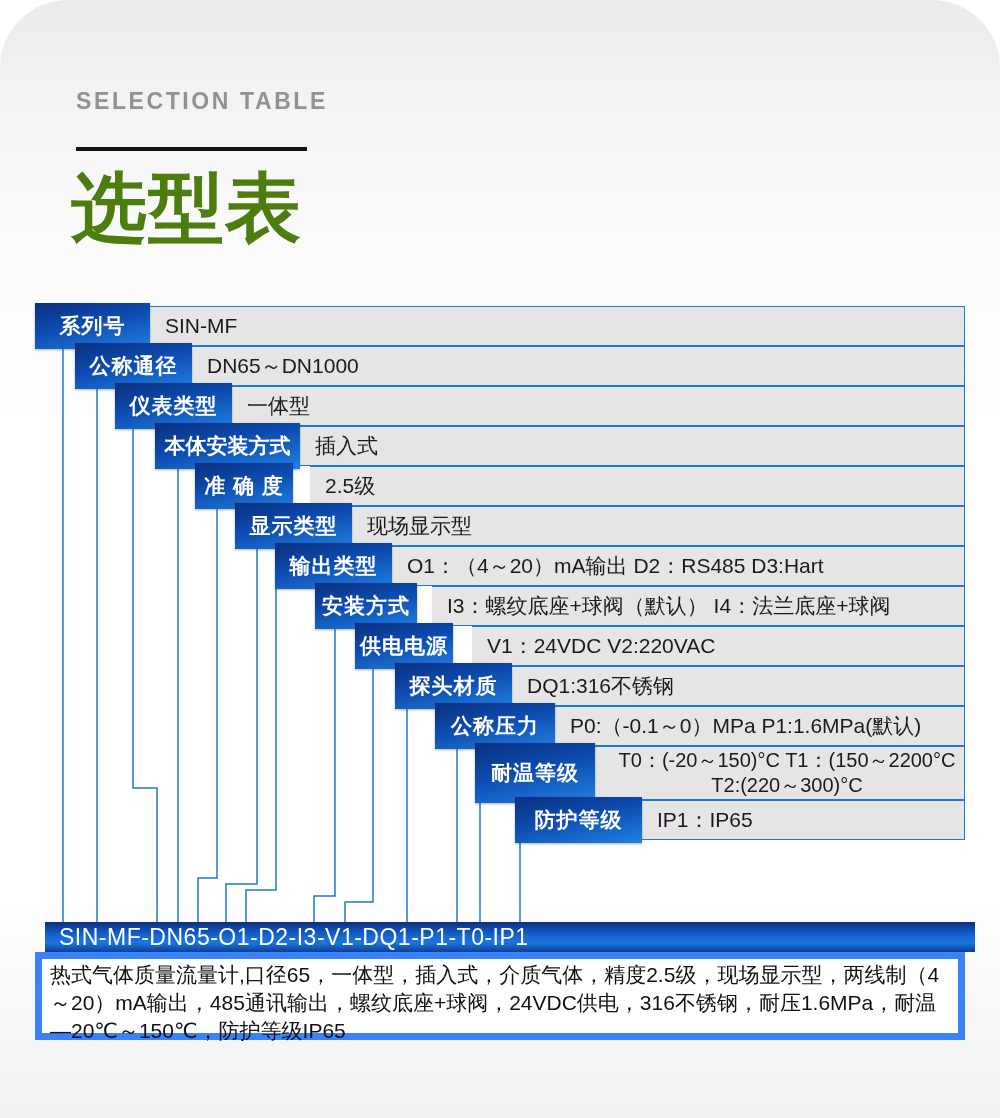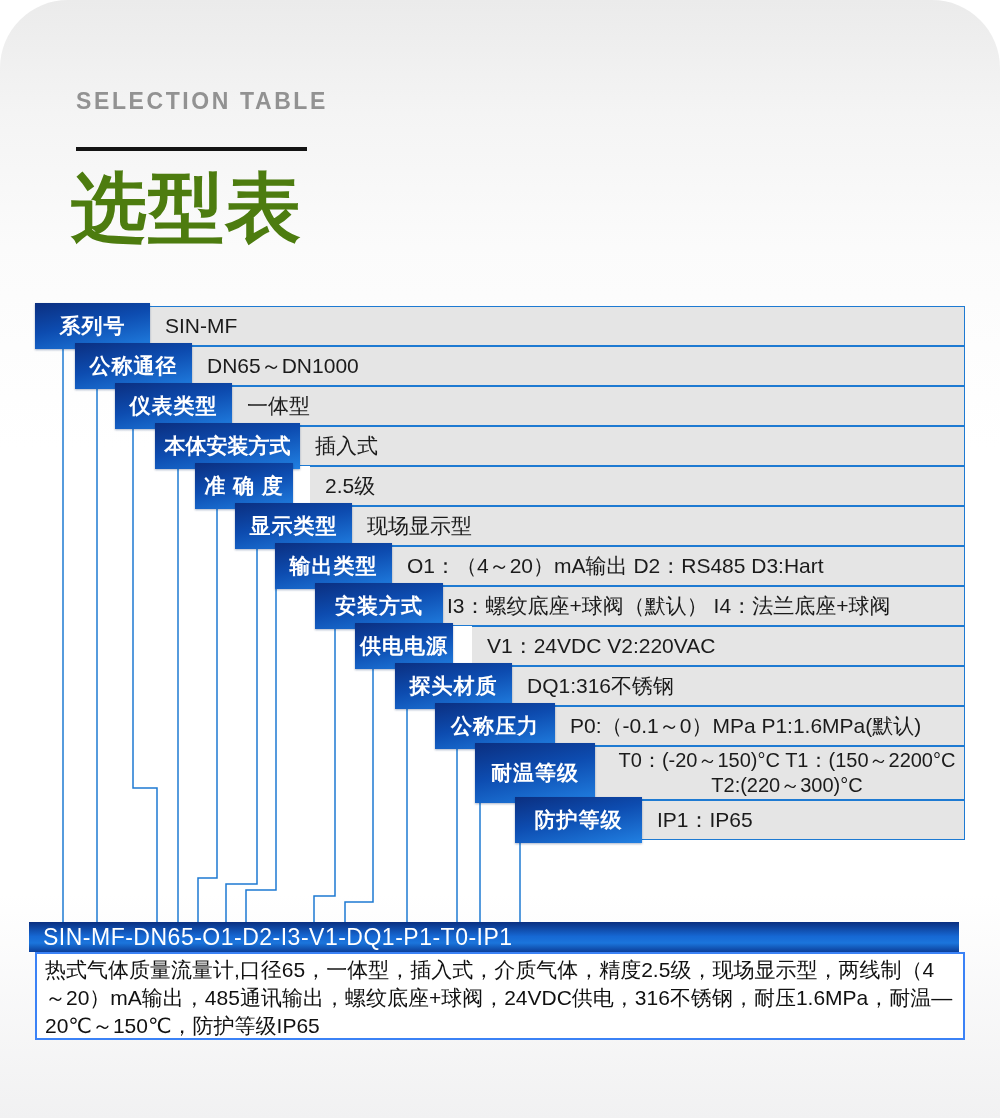--- a/index.html
+++ b/index.html
@@ -18,26 +18,26 @@
         border:1.5px solid #1E7AD2;border-left:none;
         display:flex;align-items:center;padding-left:15px;
         font-size:21px;color:#1b1b1b;white-space:nowrap;}
   .cell.two-line{flex-direction:column;align-items:center;justify-content:center;
         line-height:25px;font-size:20px;}
   .lbl{position:absolute;top:-3px;bottom:-3px;z-index:3;
        background:linear-gradient(168deg,#0B2F80 0%,#0D4CB0 45%,#2180E2 100%);
        color:#ffffff;font-weight:bold;font-size:21px;letter-spacing:1px;
        display:flex;align-items:center;justify-content:center;
        box-shadow:0 1px 2px rgba(10,40,100,.35);}
-  .bar{position:absolute;left:29px;top:922px;width:930px;height:30px;z-index:2;
+  .bar{position:absolute;left:45px;top:922px;width:930px;height:30px;z-index:2;
        background:linear-gradient(180deg,#0A2F80 0%,#1668D4 48%,#1B75DC 70%,#0B3E98 100%);
        color:#ffffff;font-size:23px;letter-spacing:.5px;
        display:flex;align-items:center;box-sizing:border-box;padding-left:14px;}
   .desc{position:absolute;left:35px;top:952px;width:930px;height:88px;z-index:2;
-        box-sizing:border-box;border:2px solid #3b82f6;background:#ffffff;
+        box-sizing:border-box;border:7px solid #3b82f6;background:#ffffff;
         font-size:21px;line-height:28px;padding:2px 8px;color:#111111;font-weight:500;}
 </style>
 </head>
 <body>
 
 <div class="card"></div>
 
 <div class="eyebrow">SELECTION TABLE</div>
 <div class="title-rule"></div>
 <div class="big-title">选型表</div>
@@ -104,21 +104,21 @@
   <div class="cell" style="left:392px">
       <span>O1：（4～20）mA输出 D2：RS485 D3:Hart</span>
     </div>
   <div class="lbl" style="left:275px;width:117px">输出类型</div>
 </div>
 
 <div class="row" style="top:586px;height:40px">
   <div class="cell" style="left:432px">
       <span>I3：螺纹底座+球阀（默认） I4：法兰底座+球阀</span>
     </div>
-  <div class="lbl" style="left:315px;width:128px">安装方式</div>
+  <div class="lbl" style="left:315px;width:102px">安装方式</div>
 </div>
 
 <div class="row" style="top:626px;height:40px">
   <div class="cell" style="left:472px">
       <span>V1：24VDC V2:220VAC</span>
     </div>
   <div class="lbl" style="left:355px;width:98px">供电电源</div>
 </div>
 
 <div class="row" style="top:666px;height:40px">

